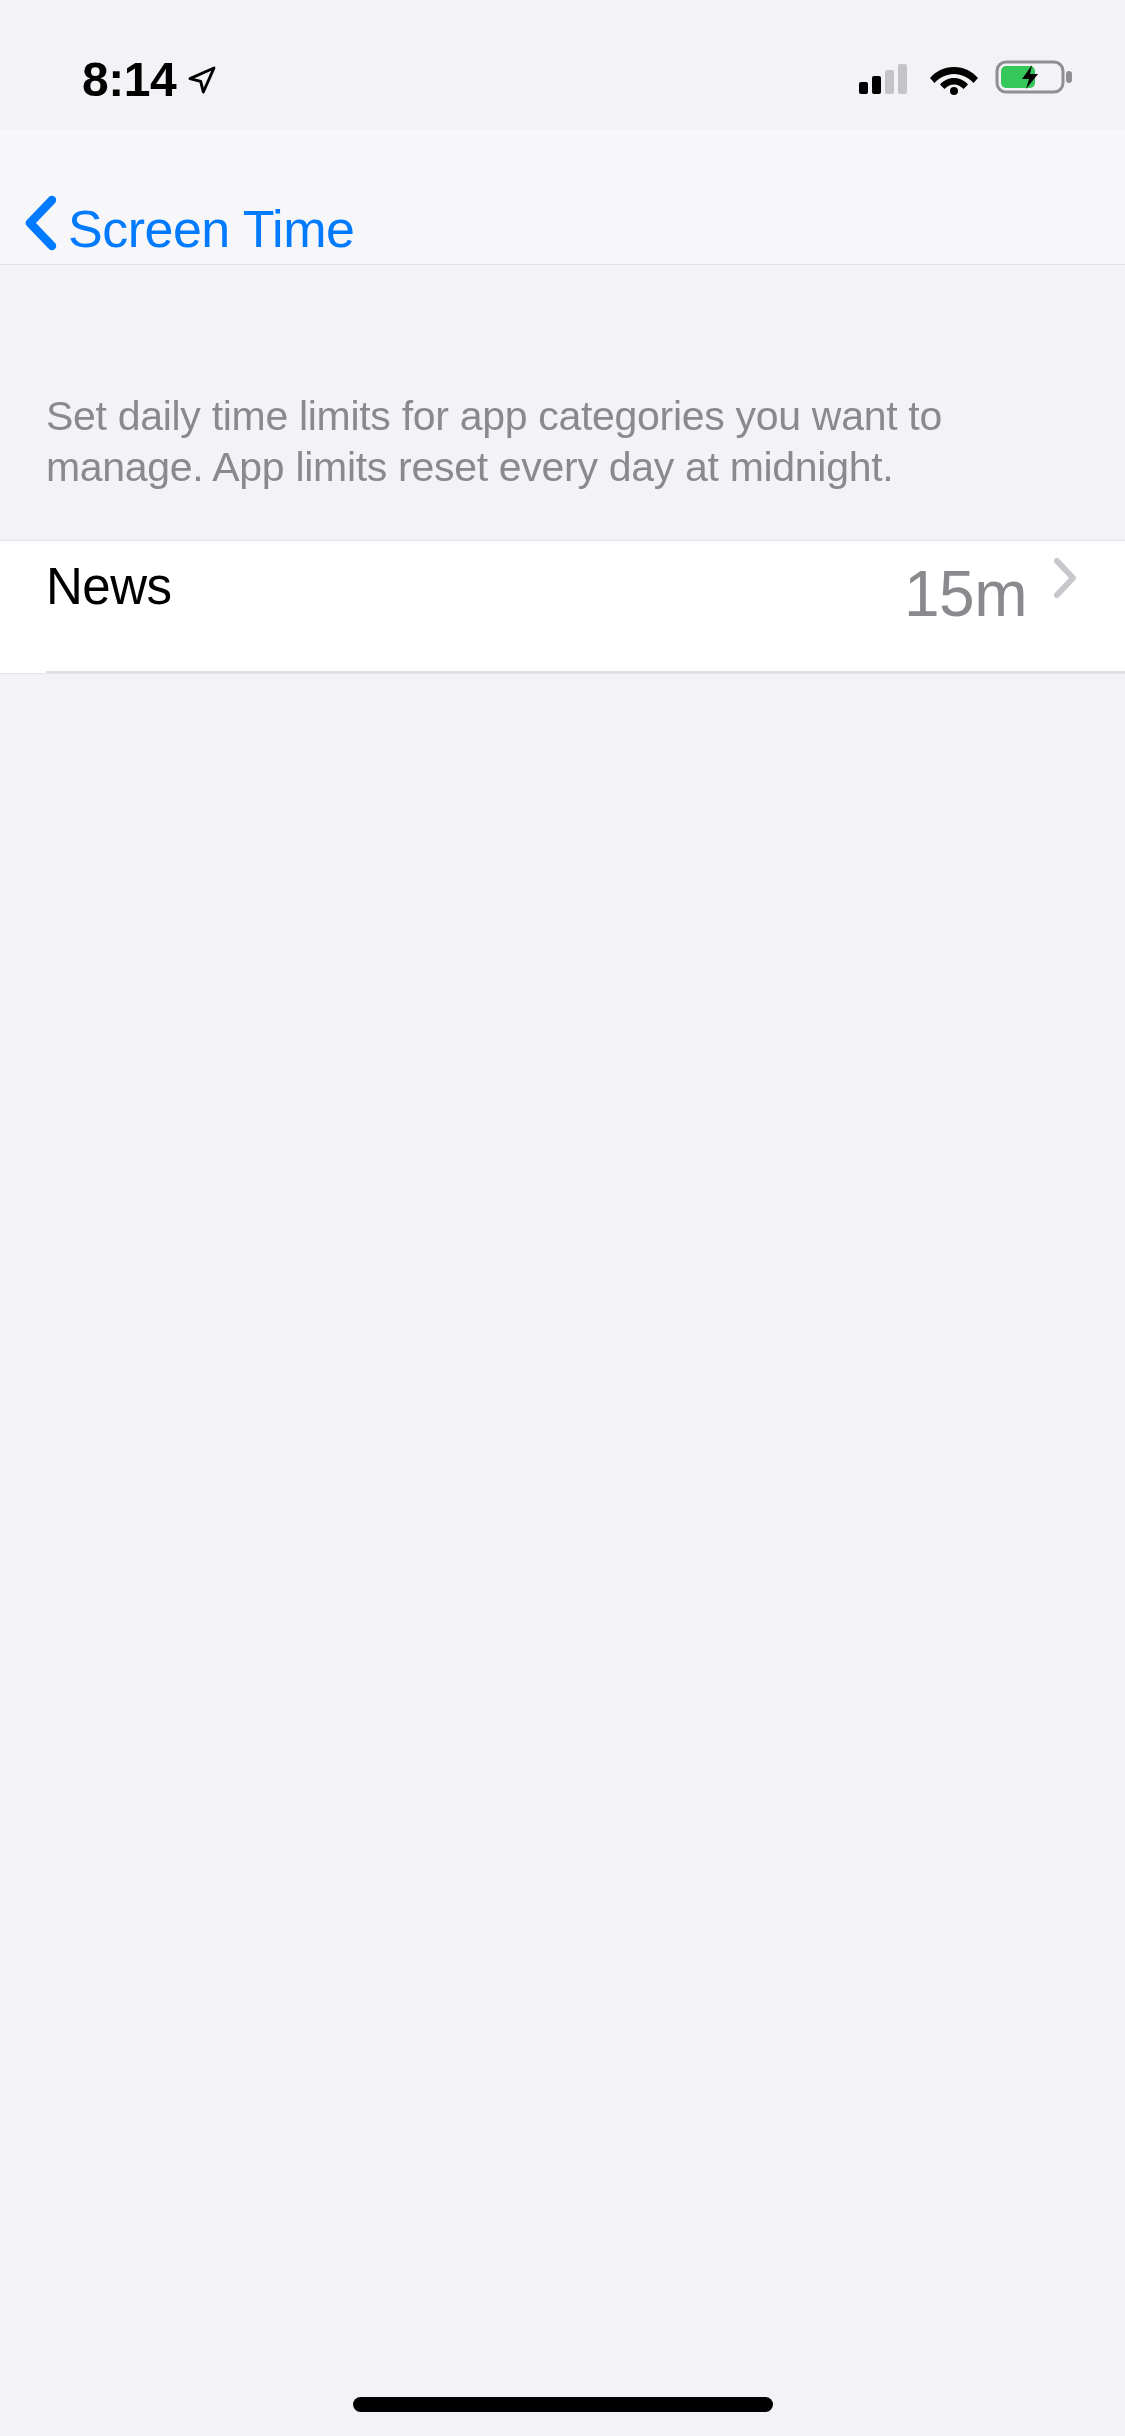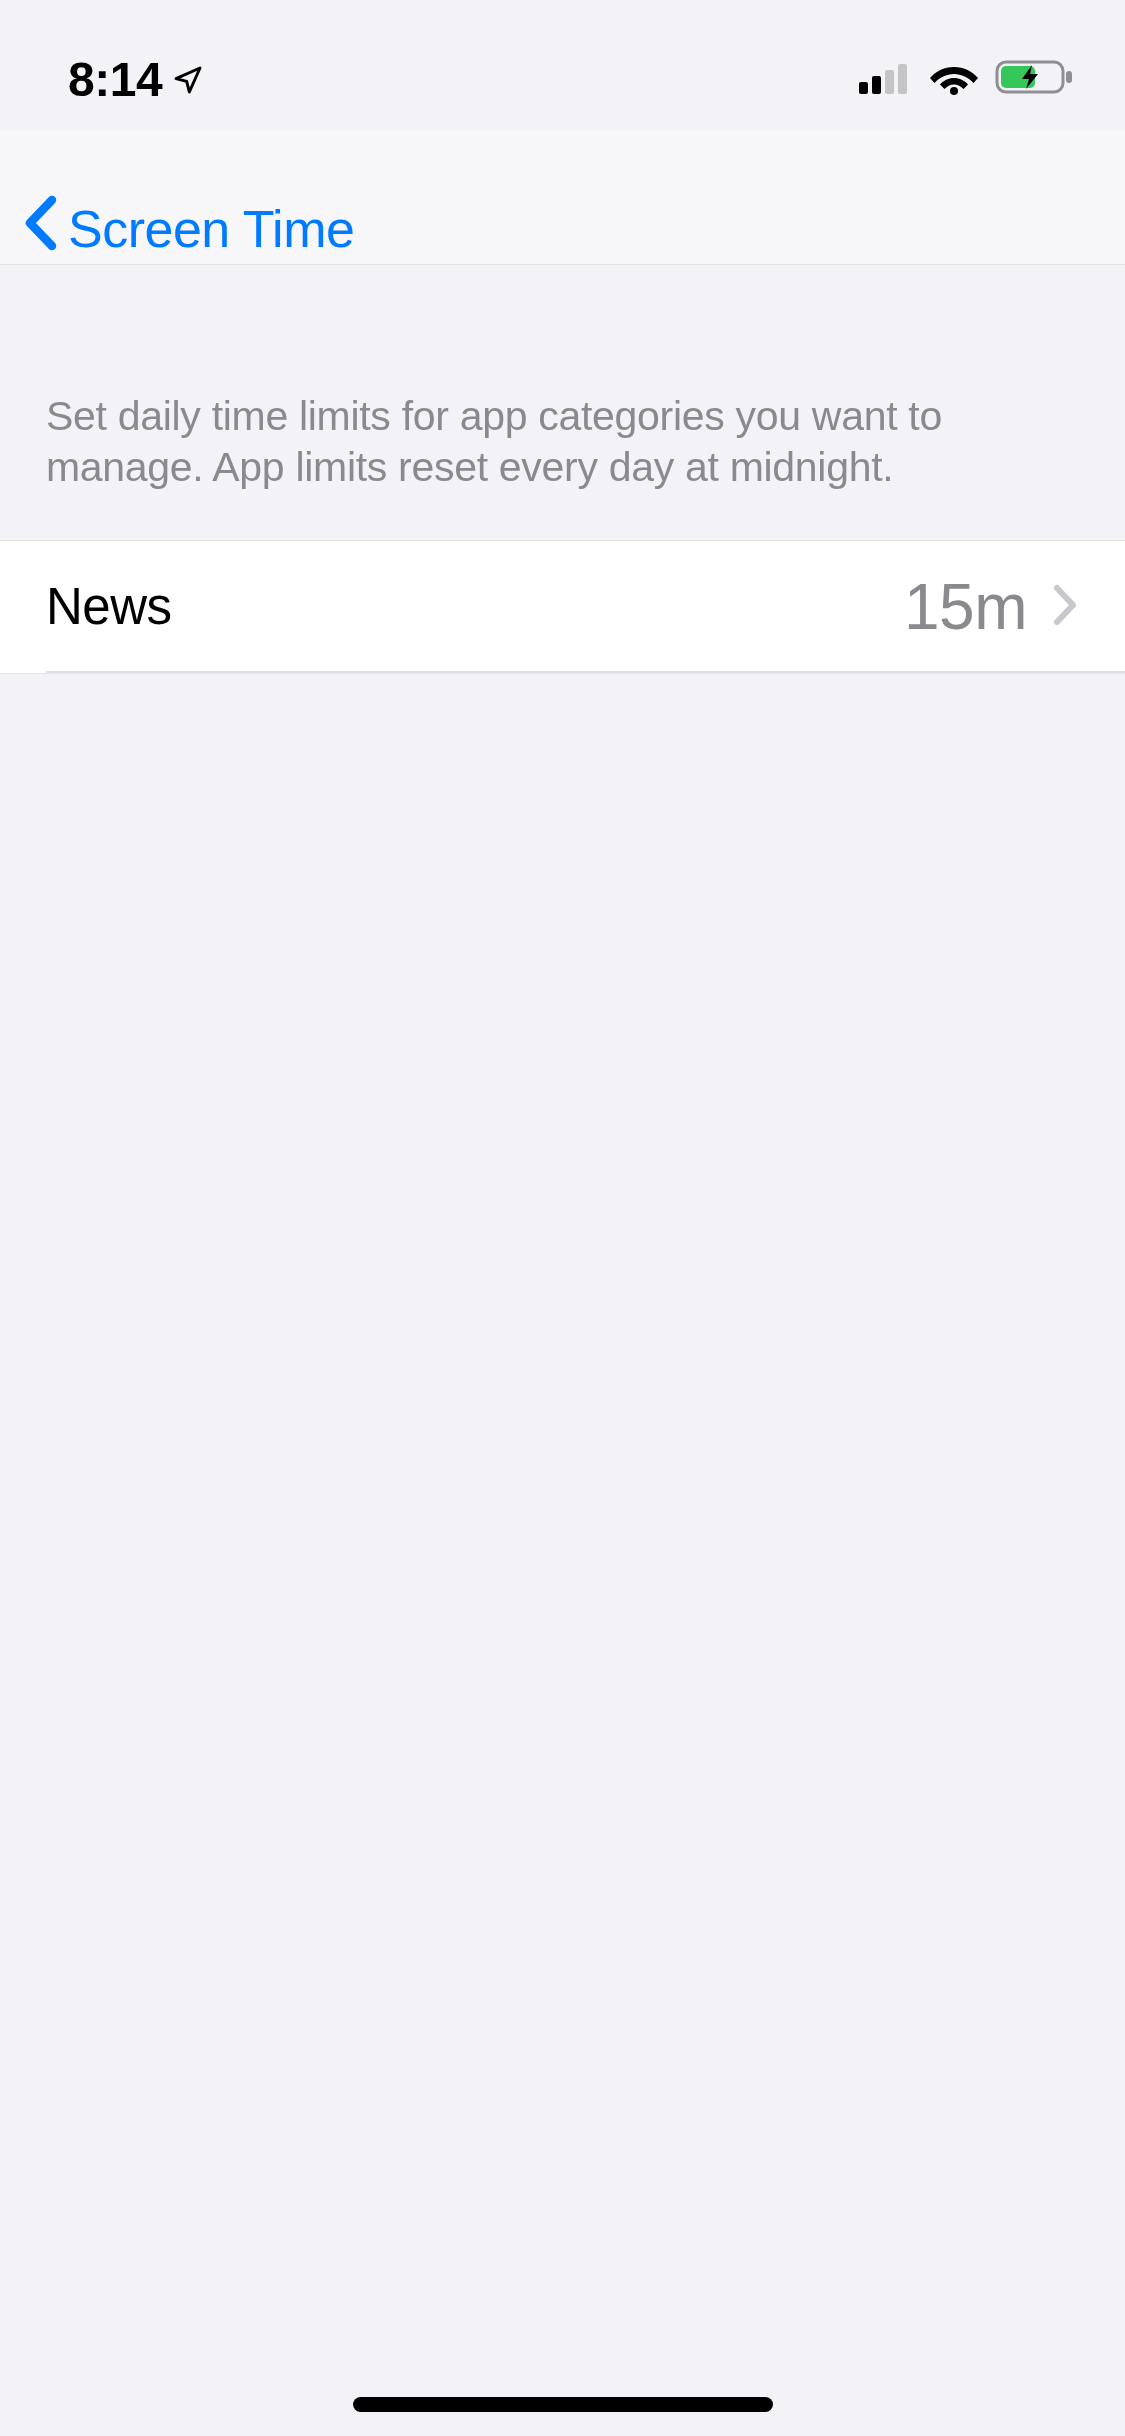--- a/index.html
+++ b/index.html
@@ -24,20 +24,21 @@
       padding: 38px 50px 10px 68px;
       height: 130px;
     }
     .status-left {
       display: flex;
       align-items: center;
       gap: 10px;
       font-size: 48px;
       font-weight: 600;
       letter-spacing: -0.5px;
+      margin-left: 14px;
     }
     .status-right {
       display: flex;
       align-items: center;
       gap: 16px;
     }
     
     .nav-bar {
       position: relative;
       height: 135px;
@@ -73,23 +74,23 @@
       letter-spacing: -0.3px;
     }
     
     .table-group {
       background: #ffffff;
       border-top: 1px solid rgba(0,0,0,0.1);
       border-bottom: 1px solid rgba(0,0,0,0.1);
     }
     .table-row {
       display: flex;
-      align-items: center;
+      align-items: flex-start;
       min-height: 132px;
-      padding: 1px 46px;
+      padding: 16px 46px;
       position: relative;
     }
     .table-row.sep::after {
       content: '';
       position: absolute;
       left: 46px;
       right: 0;
       bottom: 0;
       height: 1.5px;
       background: rgba(0,0,0,0.12);

